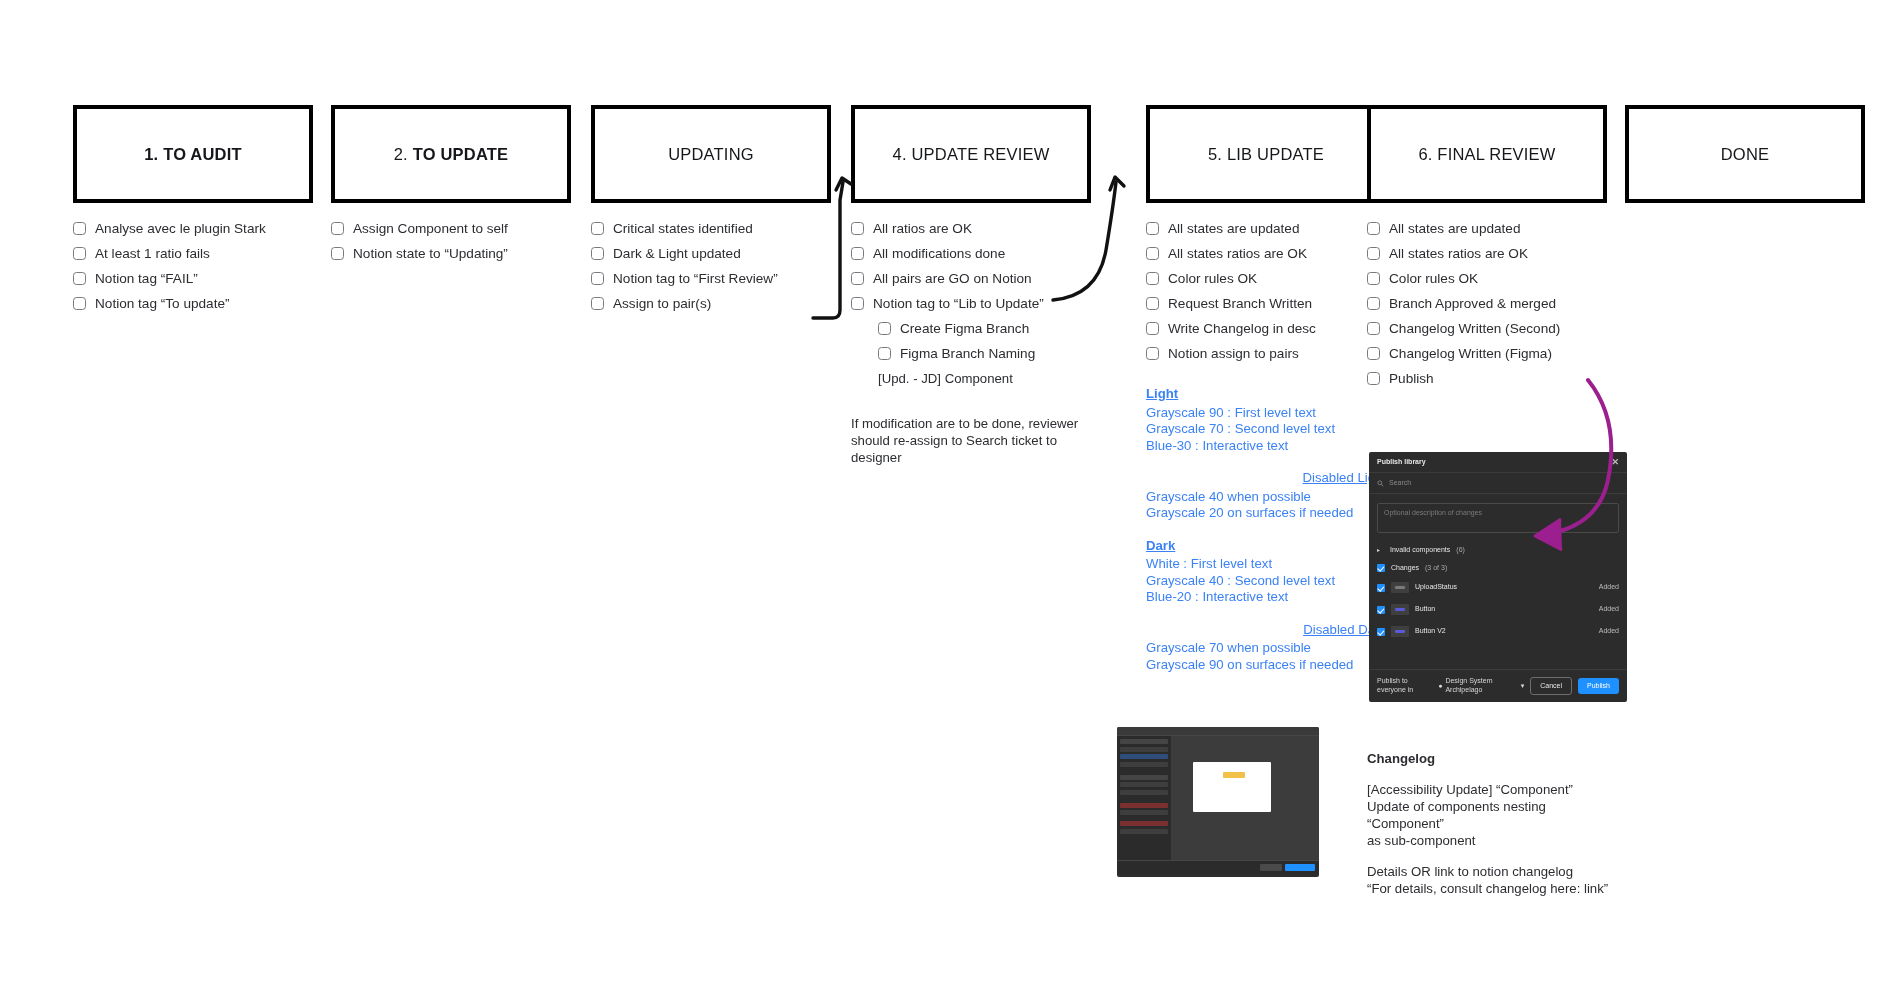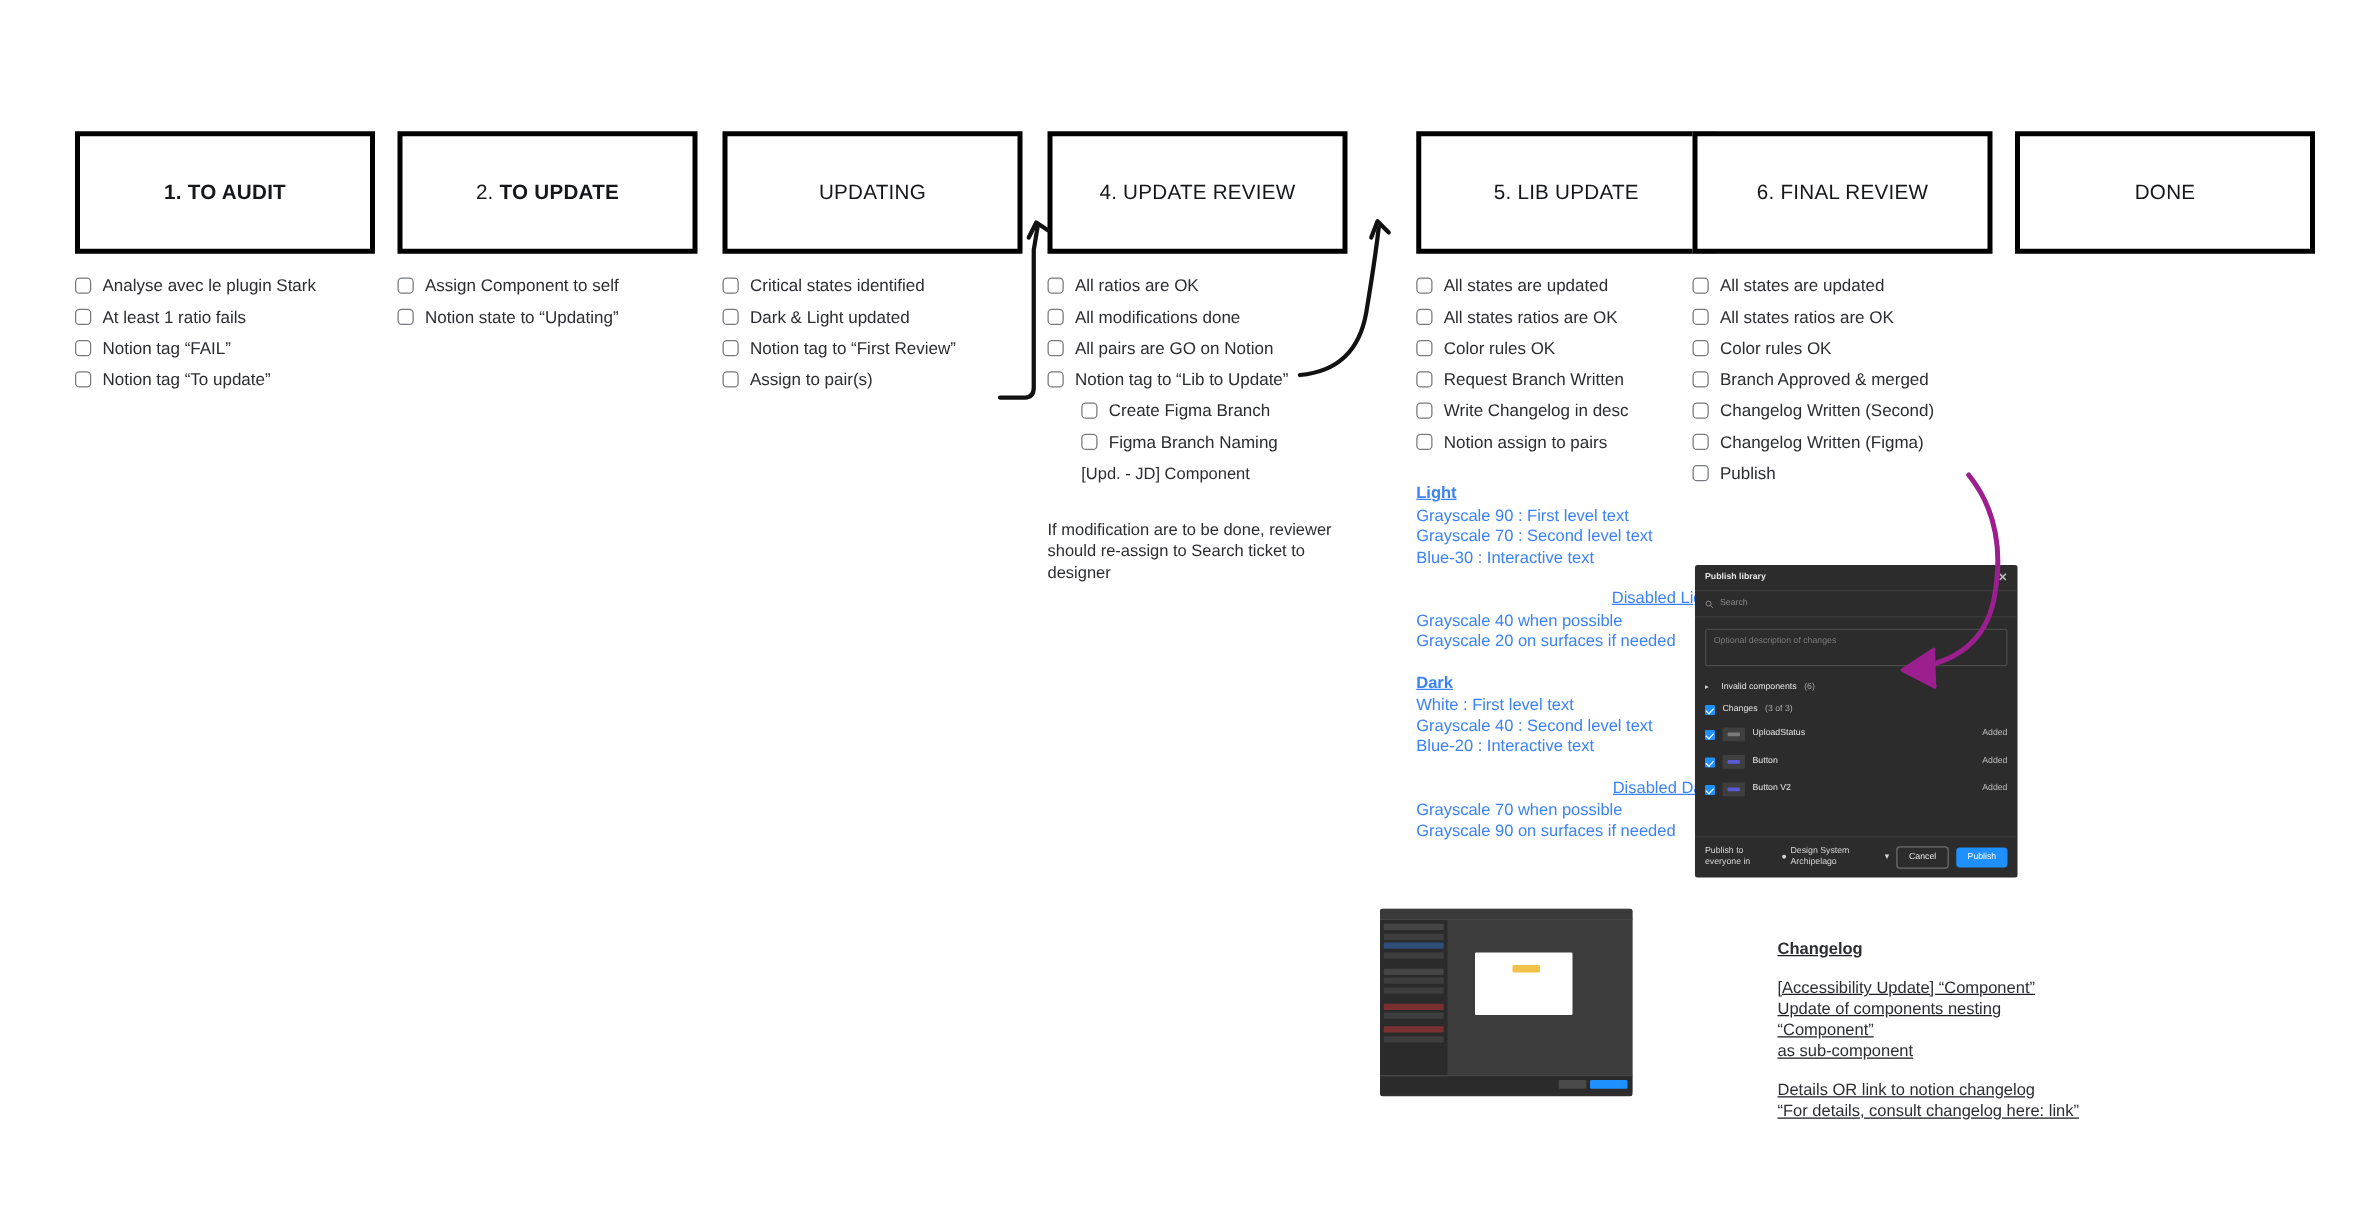--- a/index.html
+++ b/index.html
@@ -4,21 +4,21 @@
 <style>
   * { box-sizing: border-box; }
   html, body {
     margin: 0; padding: 0;
     width: 1882px; height: 984px;
     background: #ffffff;
     font-family: "Liberation Sans", sans-serif;
     color: #1b1d21;
     overflow: hidden;
   }
-  #board { position: relative; width: 1664px; height: 984px; }
+  #board { position: relative; width: 1664px; height: 984px; margin-left: 13px; }
 
   .col { position: absolute; top: 105px; width: 240px; }
   .stage-box {
     width: 240px; height: 98px;
     border: 4px solid #000;
     background: #fff;
     display: flex; align-items: center; justify-content: center;
     text-align: center;
   }
   .stage-title { font-size: 16.5px; letter-spacing: .2px; color: #15171a; }
@@ -334,21 +334,21 @@
         </div>
     </div>
   </div>
 
   <div class="col" style="left:1612px;">
     <div class="stage-box">
       <div class="stage-title"><span>DONE</span></div>
     </div>
   </div>
 
-  <div style="position:absolute;left:1422px;top:750px;text-decoration:underline;">
+  <div style="position:absolute;left:1354px;top:750px;">
     <div class="changelog">
       <div class="changelog-title">Changelog</div>
       <div class="changelog-para">
         <div>[Accessibility Update] “Component”</div>
         <div>Update of components nesting “Component”</div>
         <div>as sub-component</div>
       </div>
       <div class="changelog-para">
         <div>Details OR link to notion changelog</div>
         <div>“For details, consult changelog here: link”</div>

